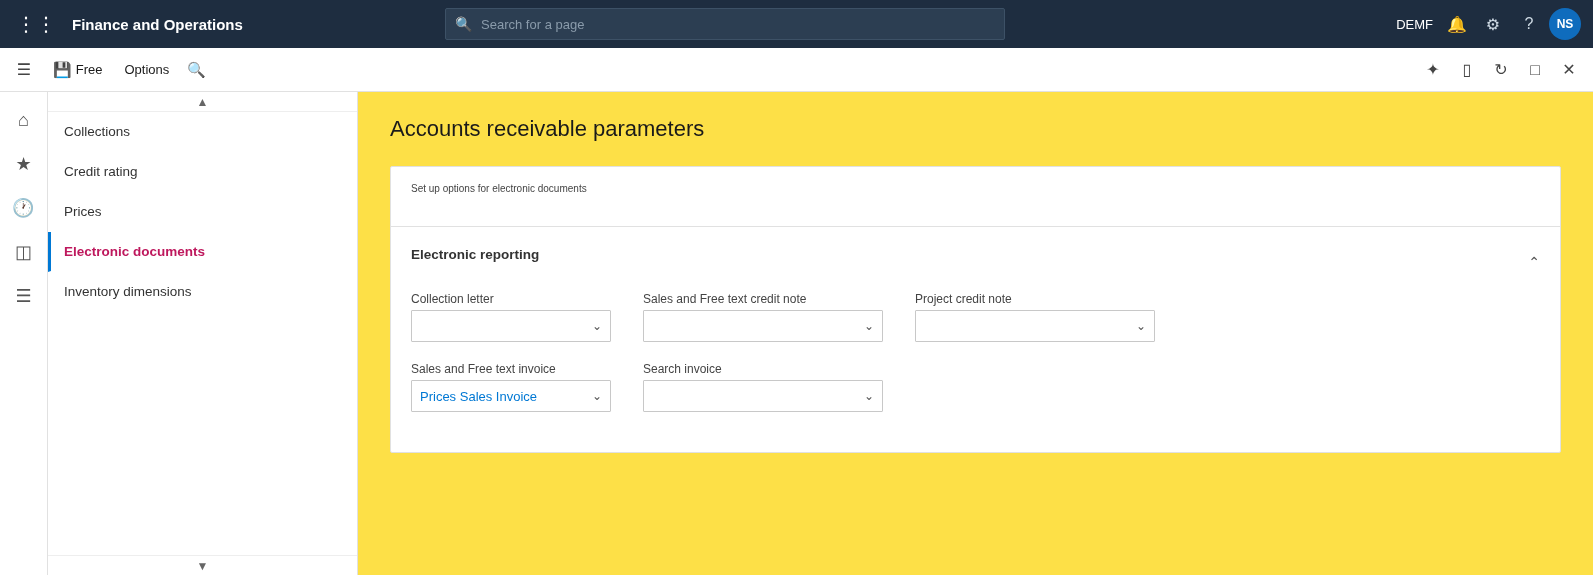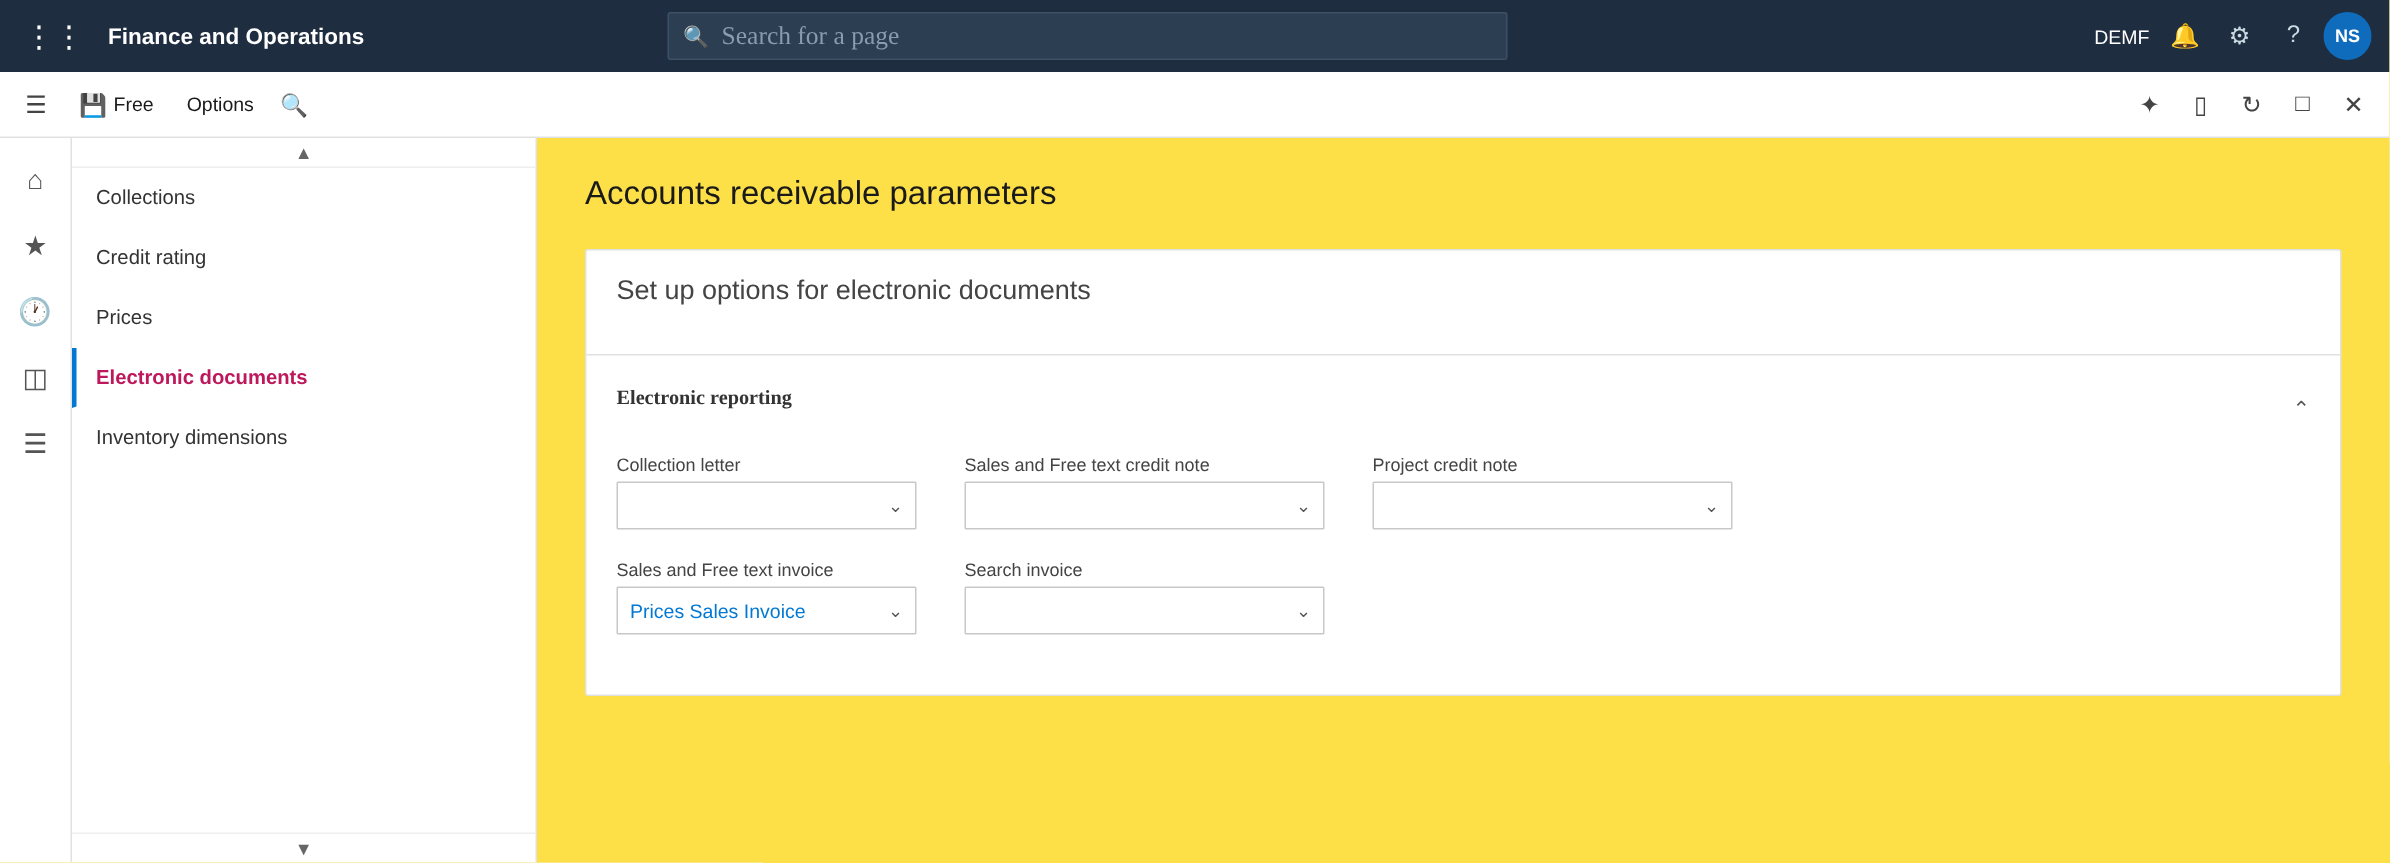--- a/index.html
+++ b/index.html
@@ -37,23 +37,22 @@
       align-items: center;
       padding: 0 10px;
       height: 32px;
       gap: 8px;
     }
     .top-nav .search-bar input {
       background: transparent;
       border: none;
       outline: none;
       color: #aab8c5;
-      font-size: 17px;
+      font-size: 13px;
       width: 100%;
-      font-family: Liberation Serif, serif;
     }
     .top-nav .search-bar input::placeholder { color: #8a9bab; }
     .top-nav .search-icon-svg { color: #8a9bab; font-size: 14px; }
     .top-nav .right-icons {
       margin-left: auto;
       display: flex;
       align-items: center;
       gap: 4px;
       color: #fff;
     }
@@ -204,21 +203,21 @@
       padding: 16px 20px;
       border-bottom: 1px solid #e1e1e1;
     }
     .section-collapse-btn {
       font-size: 14px; color: #555; cursor: pointer;
     }
     .section-body {
       padding: 20px;
     }
     .form-section-title {
-      font-size: 18px;
+      font-size: 10px;
       color: #444;
       margin-bottom: 16px;
       font-weight: 400;
     }
 
     .fields-row {
       display: flex;
       gap: 32px;
       margin-bottom: 20px;
     }
@@ -249,21 +248,20 @@
       border-radius: 1px;
     }
     .field-dropdown.has-value { color: #0078d4; }
     .dropdown-arrow { color: #555; font-size: 12px; }
 
     .sub-title {
       font-size: 13.5px;
       font-weight: 600;
       color: #333;
       margin-bottom: 14px;
-      font-family: Liberation Serif, serif;
     }
   </style>
 </head>
 <body>
 
 <nav class="top-nav">
   <span class="waffle">⋮⋮</span>
   <span class="app-title">Finance and Operations</span>
   <div class="search-bar">
     <span class="search-icon-svg">🔍</span>

